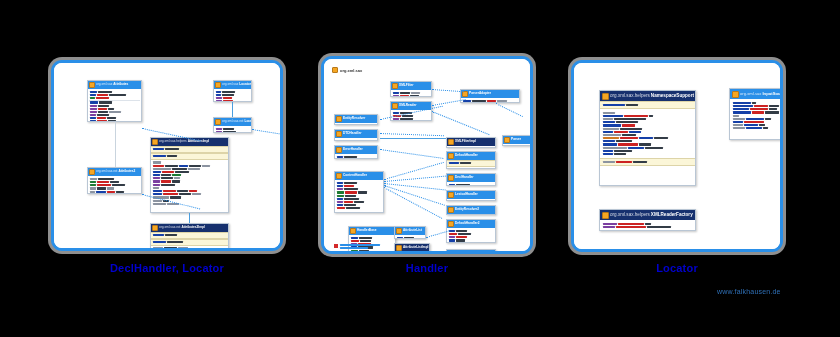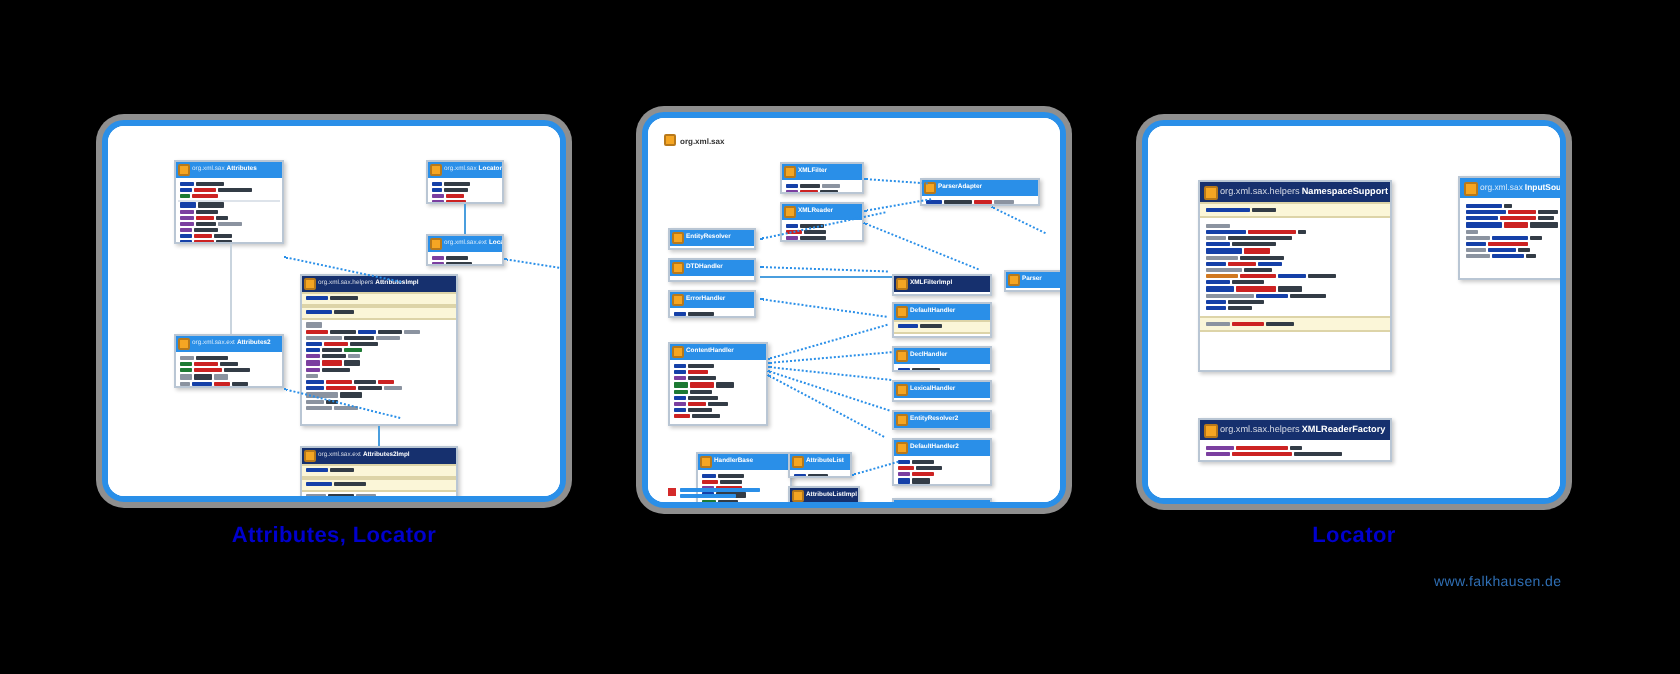--- a/index.html
+++ b/index.html
@@ -332,21 +332,21 @@
         <div class="vline" style="left:61px;top:59px;height:45px;background:#c9d4de;"></div>
 
         <div class="dotted" style="left:88px;top:65px;width:60px;transform:rotate(12deg);"></div>
 
         <div class="dotted" style="left:88px;top:131px;width:60px;transform:rotate(14deg);"></div>
 
         <div class="dotted" style="left:198px;top:66px;width:38px;transform:rotate(9deg);"></div>
       </div>
     </div>
   </div>
-  <div class="caption" style="left:48px;top:262px;width:238px;">Attributes, Locator</div>
+  <div class="caption" style="left:48px;top:262px;width:238px;">DeclHandler, Locator</div>
 
   <div class="panel" style="left:318px;top:53px;width:218px;height:204px;">
     <div class="inner">
       <div class="canvas">
 
         <div class="plabel" style="left:8px;top:8px;">
           <span class="pico"></span>
           <span>org.xml.sax</span>
         </div>
 
@@ -693,20 +693,21 @@
         <div class="dotted" style="left:108px;top:30px;width:32px;transform:rotate(4deg);"></div>
         <div class="dotted" style="left:108px;top:46px;width:34px;transform:rotate(-10deg);"></div>
         <div class="dotted" style="left:108px;top:52px;width:62px;transform:rotate(22deg);"></div>
         <div class="dotted" style="left:172px;top:44px;width:30px;transform:rotate(26deg);"></div>
         <div class="hline" style="left:56px;top:79px;width:66px;"></div>
         <div class="dotted" style="left:102px;top:178px;width:24px;transform:rotate(-16deg);"></div>
         <div class="tiny" style="right:4px;bottom:3px;">&nbsp;</div>
       </div>
     </div>
   </div>
+  <div class="caption" style="left:318px;top:262px;width:218px;">Handler</div>
 
   <div class="panel" style="left:568px;top:57px;width:218px;height:198px;">
     <div class="inner">
       <div class="canvas">
 
         <div class="cbox navy" style="left:25px;top:27px;width:97px;height:96px;">
           <div class="hdr" style="font-size:4.6px;padding:1.5px 2px;">
             <span class="ico" style="width:5px;height:5px;"></span>
             <span class="pkg">org.xml.sax.helpers</span>
             <span>NamespaceSupport</span>

